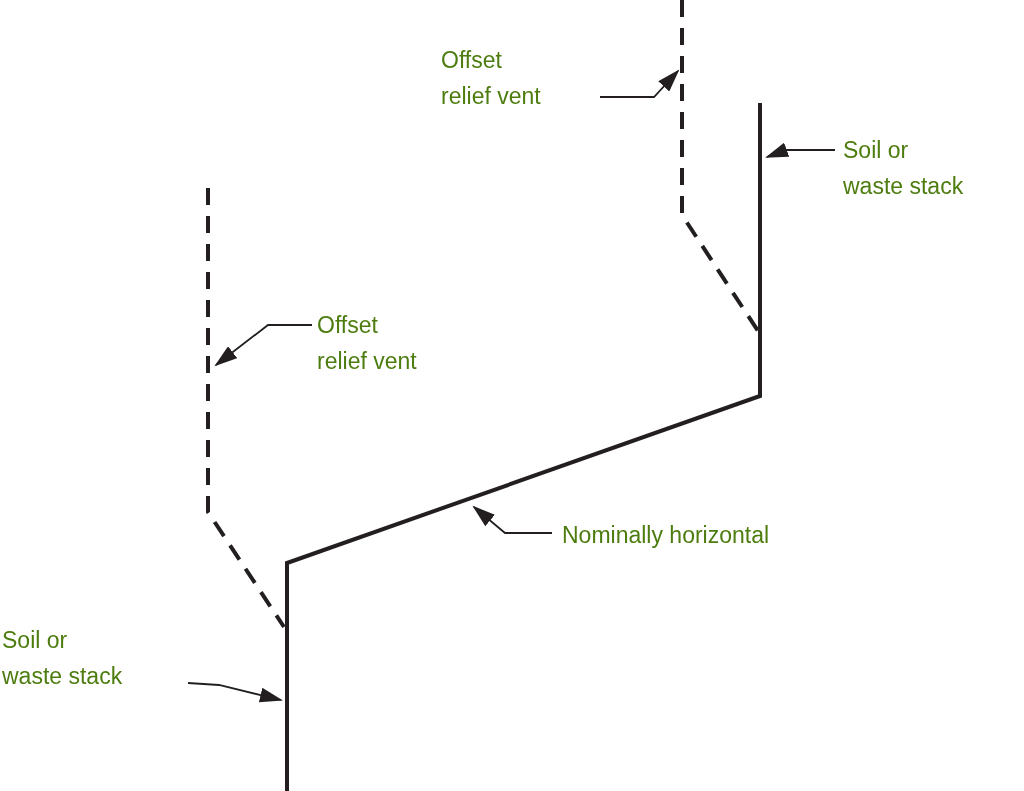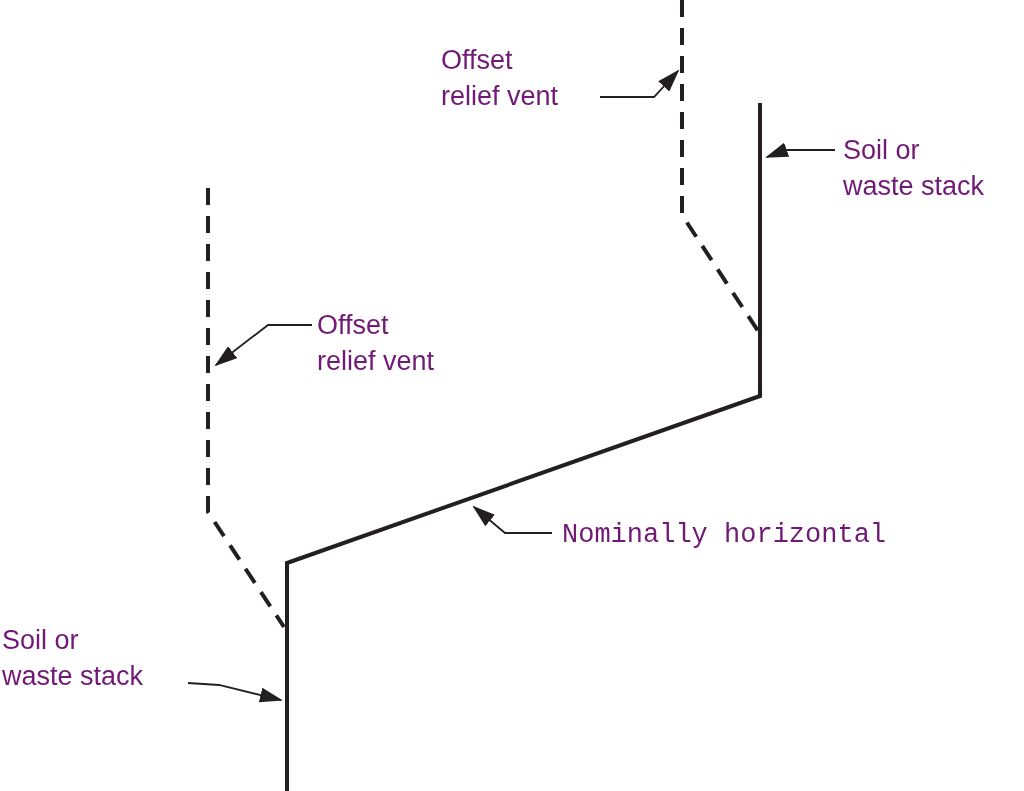--- a/index.html
+++ b/index.html
@@ -36,22 +36,22 @@
     stroke-linecap: butt;
   }
   .leader {
     fill: none;
     stroke: #231f20;
     stroke-width: 1.8;
     stroke-linejoin: miter;
   }
   .label {
     position: absolute;
-    color: #701a75;
-    font-size: 27px;
+    color: #4d7c0f;
+    font-size: 23px;
     line-height: 36px;
     white-space: nowrap;
   }
   .label span { display: block; }
 </style>
 </head>
 <body>
 
 <div class="canvas">
 
@@ -87,21 +87,21 @@
   <div class="label" style="left:843px; top:132px;">
     <span>Soil or</span>
     <span>waste stack</span>
   </div>
 
   <div class="label" style="left:317px; top:307px;">
     <span>Offset</span>
     <span>relief vent</span>
   </div>
 
-  <div class="label" style="left:562px; top:517px;font-family:Liberation Mono, monospace;">
+  <div class="label" style="left:562px; top:517px;">
     <span>Nominally horizontal</span>
   </div>
 
   <div class="label" style="left:2px; top:622px;">
     <span>Soil or</span>
     <span>waste stack</span>
   </div>
 
 </div>
 

